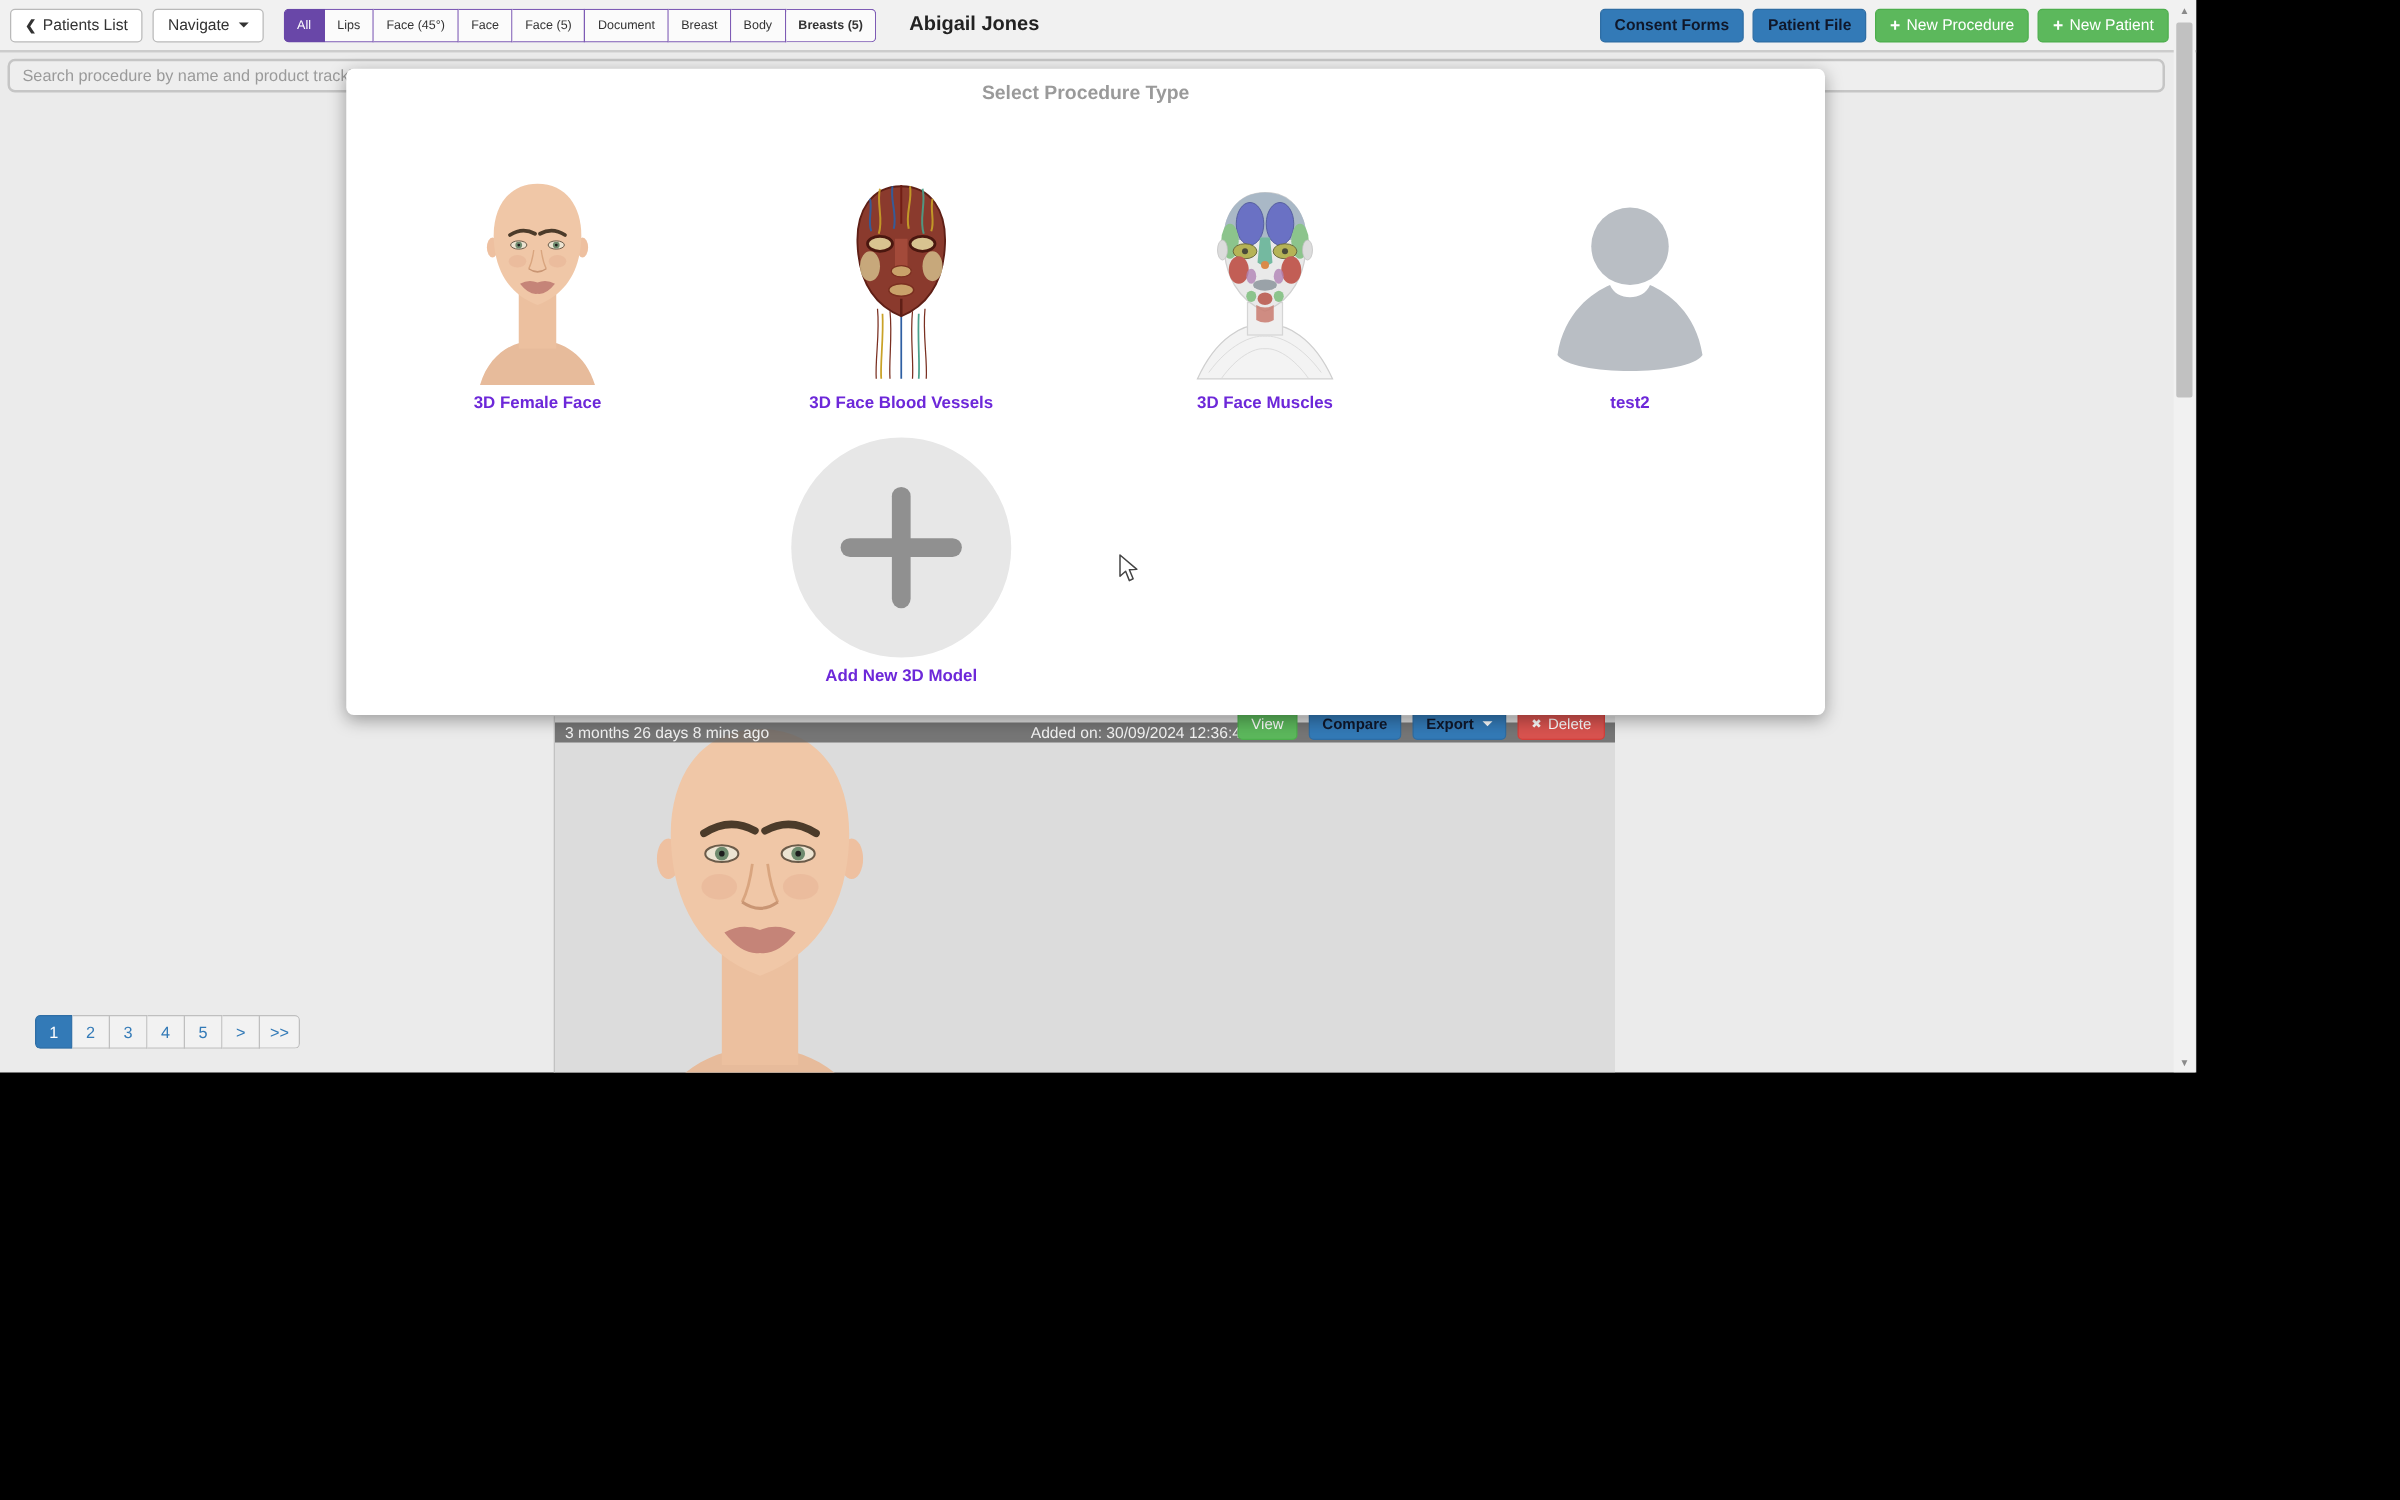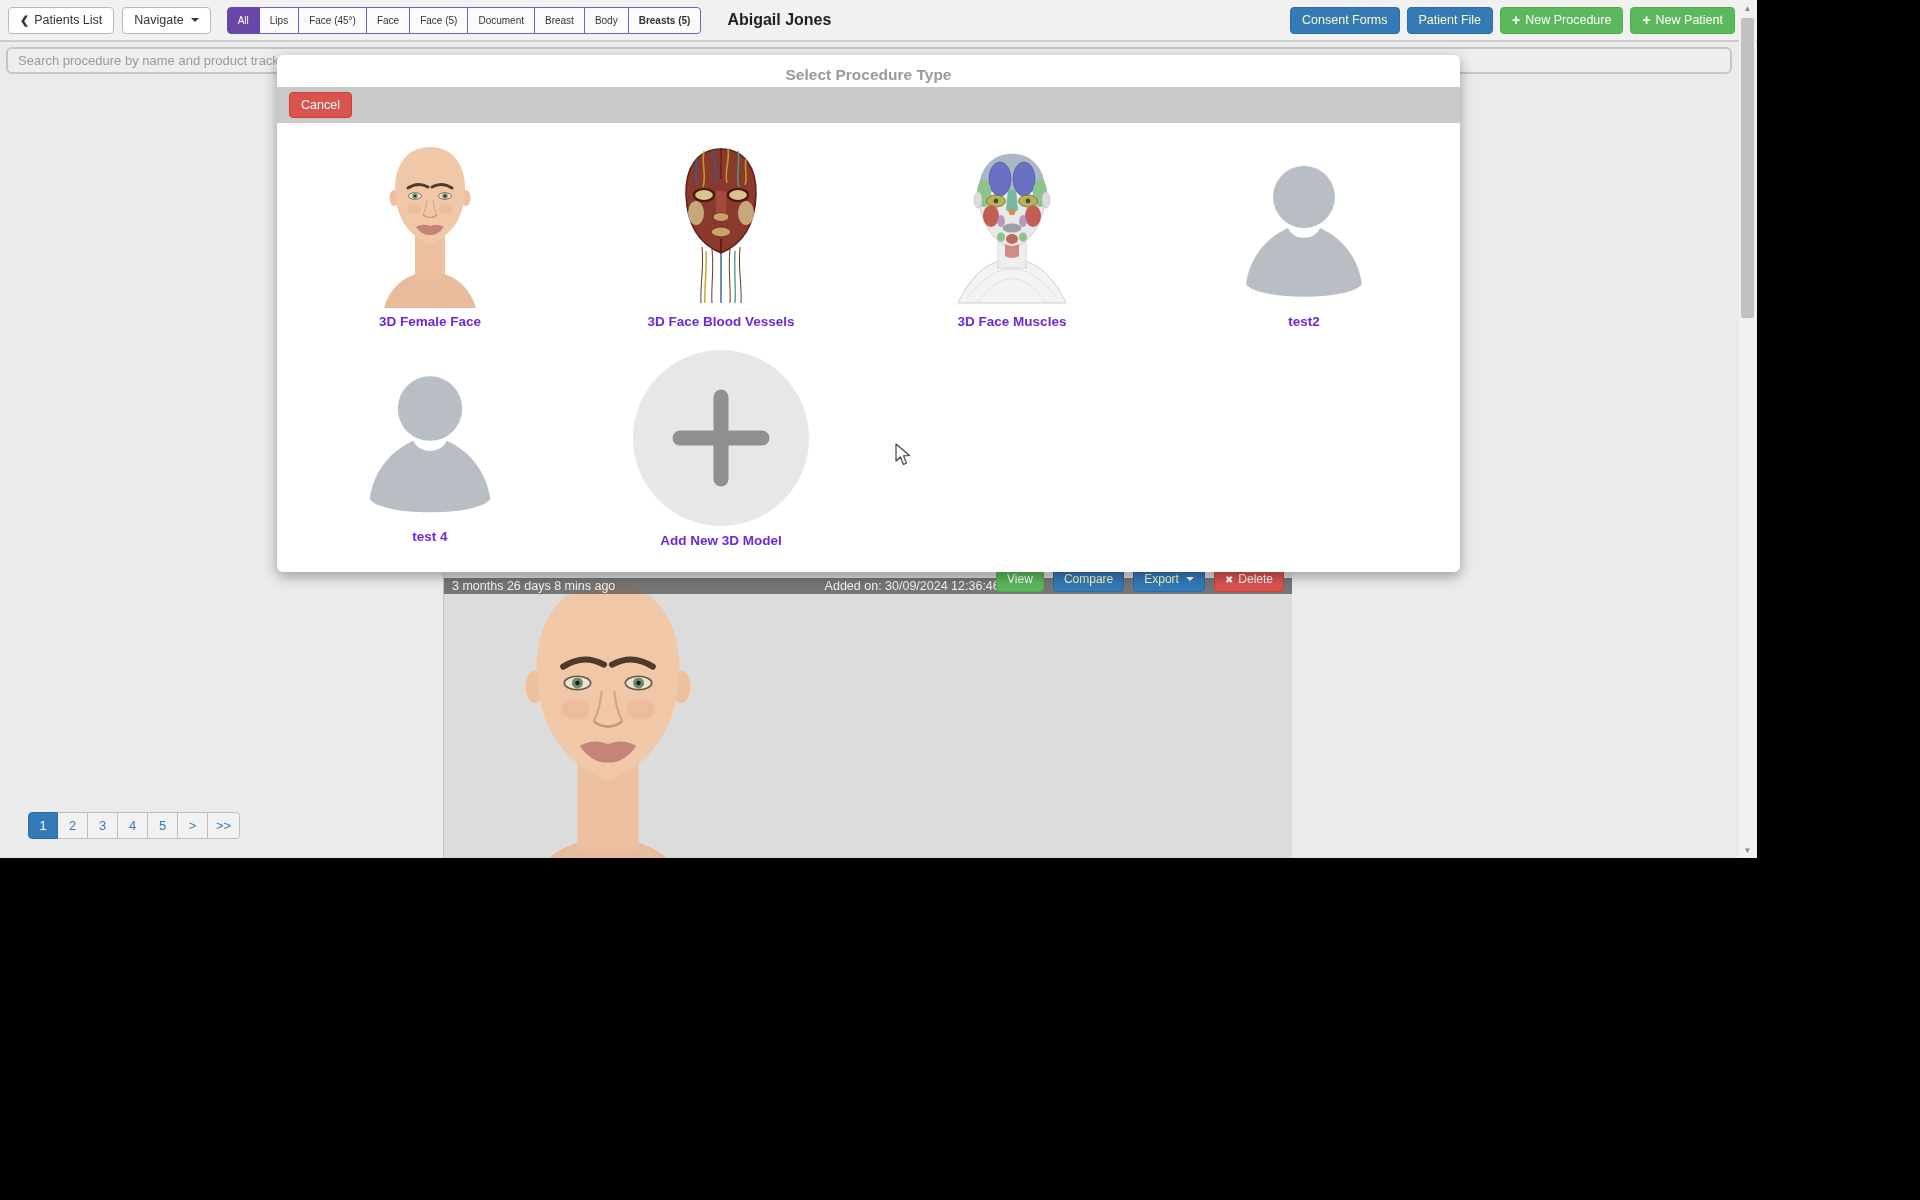--- a/index.html
+++ b/index.html
@@ -7,21 +7,21 @@
   .stage { position:relative; width:1920px; height:1200px; background:#000; overflow:hidden;
            font-family:"Liberation Sans", sans-serif; }
   .app { position:absolute; left:0; top:0; width:1757px; height:858px; background:#ebebeb; overflow:hidden; }
 
   
   .navbar { position:absolute; left:0; top:0; width:100%; height:42px; background:#f1f1f1;
             border-bottom:2px solid #cccccc; display:flex; align-items:center; padding:0 22px 0 8px; gap:8px; }
   .btn { display:inline-flex; align-items:center; justify-content:center; gap:5px; height:27px;
          padding:0 11px; font-size:12.5px; border-radius:4px; border:1px solid #b9b9b9;
          background:#ffffff; color:#333; cursor:pointer; white-space:nowrap; }
-  .btn.blue  { background:#337ab7; border-color:#2e6da4; color:#fef9c3; }
+  .btn.blue  { background:#337ab7; border-color:#2e6da4; color:#0f172a;font-weight:bold; }
   .btn.green { background:#5cb85c; border-color:#4cae4c; color:#fff; }
   .btn.red   { background:#d9534f; border-color:#d43f3a; color:#fff; }
   .back-glyph { font-size:11px; font-weight:bold; }
   .caret { display:inline-block; width:0; height:0; border-left:4px solid transparent;
            border-right:4px solid transparent; border-top:4px solid #333; margin-left:2px; }
   .caret.white { border-top-color:#fff; }
   .plus-glyph { font-weight:bold; font-size:14px; line-height:1; }
 
   .tabgroup { display:inline-flex; margin-left:8px; border-radius:4px; overflow:hidden; }
   .tab { height:27px; display:inline-flex; align-items:center; padding:0 10px; font-size:10px;
@@ -187,25 +187,20 @@
     </div>
 
     <div class="scrollbar">
       <div class="scroll-arrow up">▲</div>
       <div class="scroll-thumb"></div>
       <div class="scroll-arrow down">▼</div>
     </div>
 
     <div class="modal">
       <div class="modal-title">Select Procedure Type</div>
-      <div class="modal-toolbar">
-        <button class="btn red cancel-btn">
-          <span>Cancel</span>
-        </button>
-      </div>
 
       <div class="proc-item" style="left:23px; top:85px;">
         <div class="proc-thumb" style="height:168px;">
           <svg width="104" height="165" viewBox="0 0 104 165">
             <path d="M6,165 C14,138 36,128 52,130 C68,128 90,138 98,165 Z" fill="#e7bb9b"></path>
             <rect x="37" y="92" width="30" height="44" fill="#ecc09f"></rect>
             <ellipse cx="16" cy="55" rx="4.5" ry="8" fill="#eec0a0"></ellipse>
             <ellipse cx="88" cy="55" rx="4.5" ry="8" fill="#eec0a0"></ellipse>
             <path d="M52,4 C76,4 88,24 87,48 C86,72 76,92 52,101 C28,92 18,72 17,48 C16,24 28,4 52,4 Z" fill="#f0c7a7"></path>
             <ellipse cx="36" cy="66" rx="7" ry="5" fill="#e2a98b" opacity="0.35"></ellipse>
@@ -299,29 +294,20 @@
       <div class="proc-item" style="left:897px; top:85px;">
         <div class="proc-thumb" style="height:168px;">
           <svg width="130" height="152" viewBox="0 0 130 150">
             <circle cx="65" cy="40" r="31" fill="#b9bec4"></circle>
             <path d="M7,127 C12,93 35,77 49,71 C54,84 76,84 81,71 C95,77 118,93 123,127 C112,144 18,144 7,127 Z" fill="#b9bec4"></path>
           </svg>
         </div>
         <div class="proc-label">test2</div>
       </div>
 
-      <div class="proc-item" style="left:23px; top:310px;">
-        <div class="proc-thumb" style="height:158px;">
-          <svg width="136" height="156" viewBox="0 0 130 150">
-            <circle cx="65" cy="40" r="31" fill="#b9bec4"></circle>
-            <path d="M7,127 C12,93 35,77 49,71 C54,84 76,84 81,71 C95,77 118,93 123,127 C112,144 18,144 7,127 Z" fill="#b9bec4"></path>
-          </svg>
-        </div>
-        <div class="proc-label">test 4</div>
-      </div>
 
       <div class="proc-item" style="left:314px; top:292px;">
         <div class="proc-thumb" style="height:180px;">
           <svg width="178" height="178" viewBox="0 0 178 178">
             <circle cx="89" cy="89" r="88" fill="#e7e7e7"></circle>
             <line x1="89" y1="48" x2="89" y2="130" stroke="#909090" stroke-width="15" stroke-linecap="round"></line>
             <line x1="48" y1="89" x2="130" y2="89" stroke="#909090" stroke-width="15" stroke-linecap="round"></line>
           </svg>
         </div>
         <div class="proc-label">Add New 3D Model</div>

